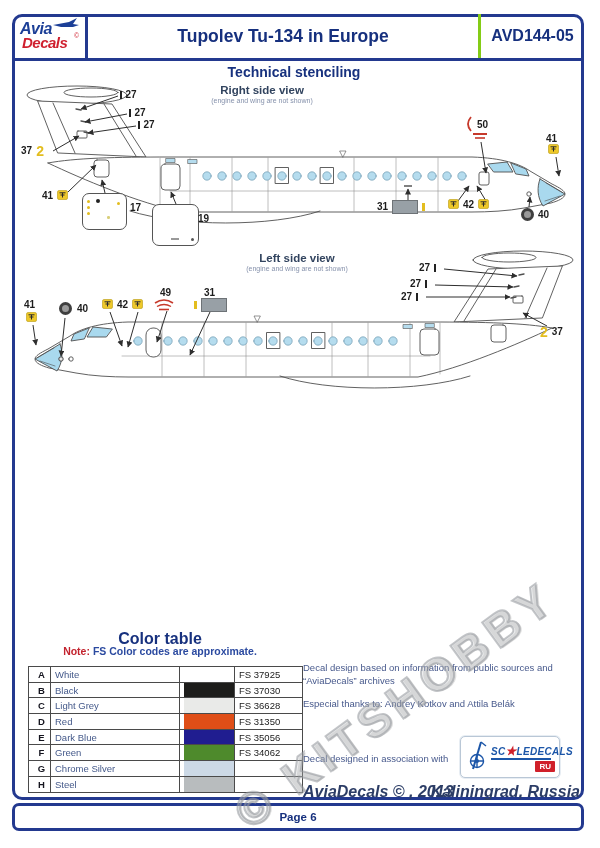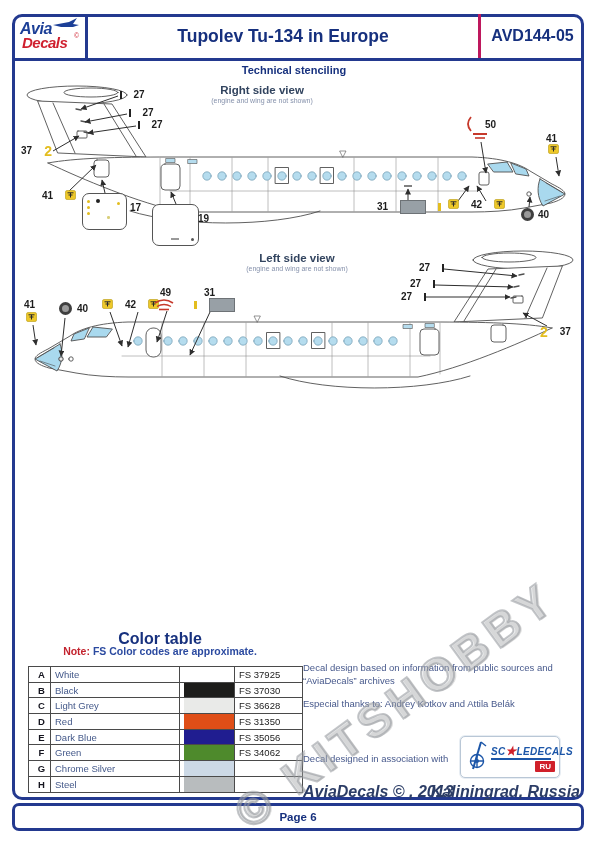--- a/index.html
+++ b/index.html
@@ -6,35 +6,35 @@
   body{width:600px;height:848px;position:relative;font-family:"Liberation Sans",sans-serif;overflow:hidden;}
   .sheet{position:absolute;inset:0;background:#fff;}
   .main-box{position:absolute;left:12px;top:14px;width:572px;height:786px;border:3px solid #23398f;border-radius:10px;box-sizing:border-box;}
   .footer-box{position:absolute;left:12px;top:803px;width:572px;height:28px;border:3px solid #23398f;border-radius:7px;box-sizing:border-box;display:flex;align-items:center;justify-content:center;}
   .footer-box span{font-weight:bold;font-size:11.5px;color:#17317e;}
   
   .header{position:absolute;left:12px;top:14px;width:572px;height:47px;box-sizing:border-box;border-bottom:3px solid #23398f;display:flex;}
   .logo-cell{width:76px;box-sizing:border-box;border-right:3px solid #23398f;position:relative;}
   .title-cell{flex:1;display:flex;align-items:center;justify-content:center;}
   .title-cell h1{margin:0;font-size:17.5px;color:#16307e;font-weight:bold;}
-  .code-cell{width:106px;box-sizing:border-box;border-left:3px solid #be185d;display:flex;align-items:center;justify-content:center;font-size:16px;font-weight:bold;color:#16307e;}
+  .code-cell{width:106px;box-sizing:border-box;border-left:3px solid #84cc16;display:flex;align-items:center;justify-content:center;font-size:16px;font-weight:bold;color:#16307e;}
   .logo-avia{position:absolute;left:8px;top:6px;font-style:italic;font-weight:800;font-size:16px;color:#1c3f97;letter-spacing:-0.5px;}
   .logo-decals{position:absolute;left:10px;top:20px;font-style:italic;font-weight:800;font-size:15px;color:#cf1f2e;letter-spacing:-0.5px;}
   .logo-plane{position:absolute;right:4px;top:2px;color:#1c3f97;}
   .logo-reg{position:absolute;left:62px;top:18px;font-size:7px;color:#cf1f2e;}
   
-  .tech-title{position:absolute;left:12px;top:64px;width:564px;text-align:center;font-size:11px;font-weight:bold;color:#17317e;}
+  .tech-title{position:absolute;left:12px;top:64px;width:564px;text-align:center;font-size:14px;font-weight:bold;color:#17317e;}
   .view-title{position:absolute;width:240px;text-align:center;font-size:11.5px;font-weight:600;color:#32445f;}
   .view-sub{position:absolute;width:240px;text-align:center;font-size:7px;color:#8591ab;}
   
   .view{position:absolute;width:560px;height:160px;}
   .view-r{left:20px;top:80px;}
   .view-l{left:20px;top:245px;}
   .view svg.art{position:absolute;left:0;top:0;}
-  .co{position:absolute;display:flex;align-items:center;gap:12px;font-weight:700;font-size:10px;color:#1c1c1c;white-space:nowrap;line-height:1;}
+  .co{position:absolute;display:flex;align-items:center;gap:4px;font-weight:700;font-size:10px;color:#1c1c1c;white-space:nowrap;line-height:1;}
   .tick{width:1.5px;height:8px;background:#222;display:inline-block;}
   .ynum{color:#e3bd1f;font-size:14px;font-weight:800;}
   .grect{width:24px;height:12px;background:#98a0a6;border:0.5px solid #6d7276;display:inline-block;}
   .ytick{width:3px;height:8px;background:#e3bd1f;display:inline-block;}
   .wheel{position:absolute;width:13px;height:13px;border-radius:50%;background:#9a9a9a;border:3.5px solid #3f3f3f;box-sizing:border-box;}
   .panel{position:absolute;background:#fff;border:1.2px solid #555;border-radius:7px;box-sizing:border-box;}
   .pdot{position:absolute;border-radius:50%;}
   
   .ct-title{position:absolute;left:30px;top:630px;width:260px;text-align:center;font-size:16px;font-weight:bold;color:#17317e;}
   .ct-note{position:absolute;left:20px;top:645px;width:280px;text-align:center;font-size:10.5px;font-weight:bold;color:#2b4aa0;}

